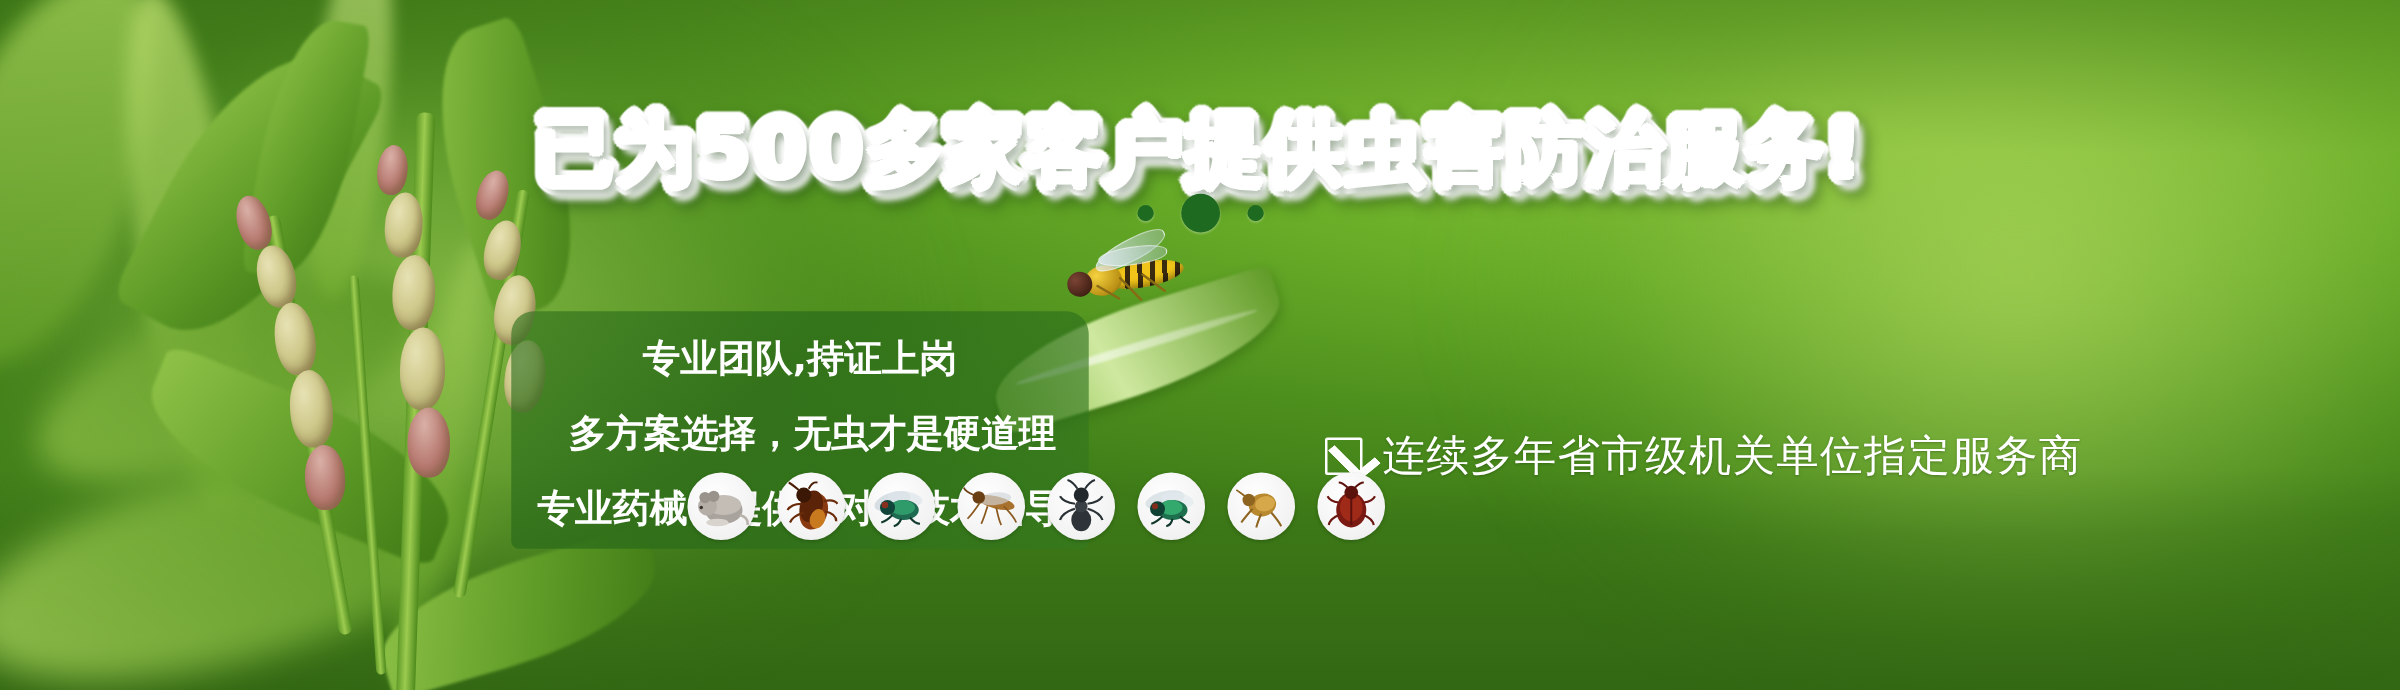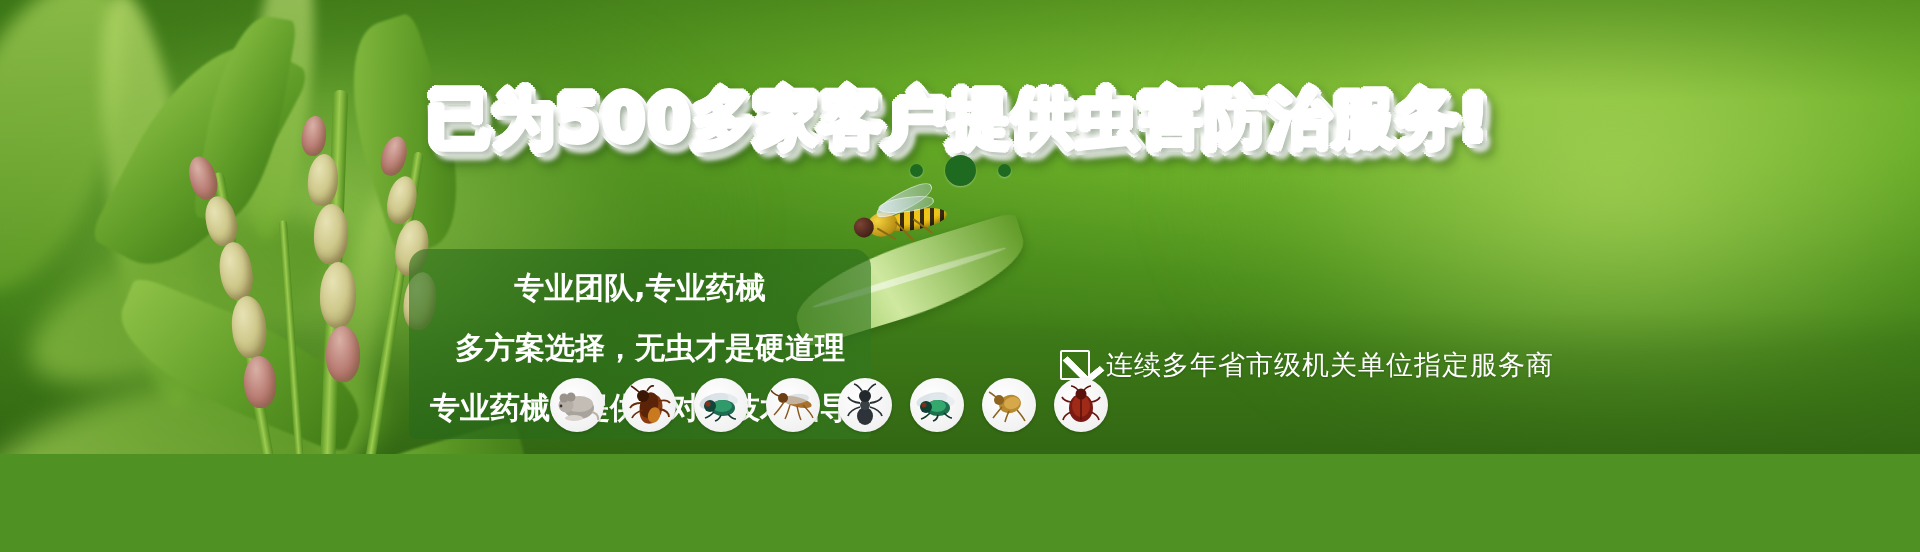--- a/index.html
+++ b/index.html
@@ -3,21 +3,21 @@
 <meta charset="utf-8">
 <style>
   * { margin:0; padding:0; box-sizing:border-box; }
   html,body { width:1920px; height:552px; overflow:hidden; }
   body {
     font-family:"Liberation Sans","DejaVu Sans",sans-serif;
     background:#4f9122;
     position:relative;
   }
   #banner {
-    position:absolute; left:0; top:0; width:1920px; height:454px;
+    position:absolute; left:0; top:0; width:1920px; height:552px;
     overflow:hidden;
   }
   
   .bg-base {
     position:absolute; inset:0;
     background:
       radial-gradient(ellipse 70% 60% at 78% 18%, #8cc63a 0%, #6aae28 40%, #4d8f1d 75%, #3f7d18 100%),
       linear-gradient(120deg,#5d9e24 0%,#74b32c 35%,#6aa927 60%,#46851b 100%);
   }
   .bg-soft1 {
@@ -191,21 +191,21 @@
   }
   .check-box:after {
     content:""; position:absolute; left:4px; top:2px;
     width:28px; height:16px;
     border-right:7px solid #ffffff; border-bottom:7px solid #ffffff;
     transform:rotate(45deg) skewX(-6deg);
     transform-origin:center;
     border-radius:1px;
   }
   .check-label {
-    color:#ffffff; font-size:27px; letter-spacing:1px; white-space:nowrap;
+    color:#ffffff; font-size:34px; letter-spacing:1px; white-space:nowrap;
     font-family:Liberation Sans, sans-serif;
     text-shadow:0 1px 2px rgba(20,50,10,.35);
   }
 
   
   .pest-row {
     position:absolute; left:550px; top:378px;
     display:flex; align-items:center; gap:18px;
   }
   .pest {
@@ -282,21 +282,21 @@
 
   <div class="headline">已为500多家客户提供虫害防治服务!</div>
 
   <div class="dots">
     <span class="dot d1"></span>
     <span class="dot d2"></span>
     <span class="dot d3"></span>
   </div>
 
   <div class="panel">
-    <div class="p-line p1">专业团队,专业药械</div>
+    <div class="p-line p1">专业团队,持证上岗</div>
     <div class="p-line p2">多方案选择，无虫才是硬道理</div>
     <div class="p-line p3">专业药械，提供一对一技术指导</div>
   </div>
 
   <div class="checklist">
     <div class="check-item">
       <span class="check-box"></span>
       <span class="check-label">连续多年省市级机关单位指定服务商</span>
     </div>
   </div>

